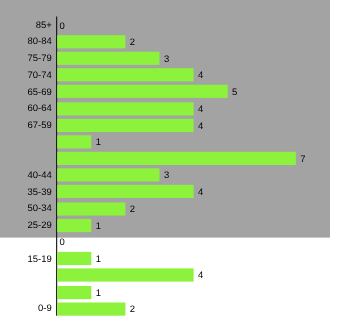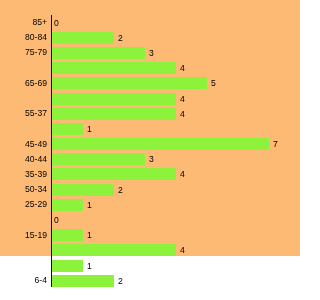--- a/index.html
+++ b/index.html
@@ -9,22 +9,22 @@
   }
   body {
     width: 300px;
     height: 300px;
     overflow: hidden;
     font-family: "Liberation Sans", sans-serif;
   }
   #chart-root {
     position: relative;
     width: 300px;
-    height: 256px;
-    background: #fdba74;
+    height: 216px;
+    background: #a3a3a3;
   }
   
   #axis-line {
     position: absolute;
     left: 51px;
     top: 15px;
     width: 1px;
     height: 272px;
     background: #111111;
   }
@@ -92,53 +92,54 @@
         </div>
       </div>
       <div class="row">
         <div class="cat-label">75-79</div>
         <div class="bar-wrap">
           <div class="bar" style="width: 93px; background: rgb(140, 242, 60);"></div>
           <div class="val-label">3</div>
         </div>
       </div>
       <div class="row">
+        <div class="cat-label">70-74</div>
         <div class="bar-wrap">
           <div class="bar" style="width: 124px; background: rgb(140, 242, 60);"></div>
           <div class="val-label">4</div>
         </div>
       </div>
       <div class="row">
         <div class="cat-label">65-69</div>
         <div class="bar-wrap">
           <div class="bar" style="width: 155px; background: rgb(140, 242, 60);"></div>
           <div class="val-label">5</div>
         </div>
       </div>
       <div class="row">
-        <div class="bar-wrap">
-          <div class="bar" style="width: 124px; background: rgb(140, 242, 60);"></div>
-          <div class="val-label">4</div>
-        </div>
-      </div>
-      <div class="row">
-        <div class="cat-label">55-37</div>
-        <div class="bar-wrap">
-          <div class="bar" style="width: 124px; background: rgb(140, 242, 60);"></div>
-          <div class="val-label">4</div>
-        </div>
-      </div>
-      <div class="row">
-        <div class="bar-wrap">
-          <div class="bar" style="width: 31px; background: rgb(140, 242, 60);"></div>
-          <div class="val-label">1</div>
-        </div>
-      </div>
-      <div class="row">
-        <div class="cat-label">45-49</div>
+        <div class="cat-label">60-64</div>
+        <div class="bar-wrap">
+          <div class="bar" style="width: 124px; background: rgb(140, 242, 60);"></div>
+          <div class="val-label">4</div>
+        </div>
+      </div>
+      <div class="row">
+        <div class="cat-label">67-59</div>
+        <div class="bar-wrap">
+          <div class="bar" style="width: 124px; background: rgb(140, 242, 60);"></div>
+          <div class="val-label">4</div>
+        </div>
+      </div>
+      <div class="row">
+        <div class="bar-wrap">
+          <div class="bar" style="width: 31px; background: rgb(140, 242, 60);"></div>
+          <div class="val-label">1</div>
+        </div>
+      </div>
+      <div class="row">
         <div class="bar-wrap">
           <div class="bar" style="width: 217px; background: rgb(140, 242, 60);"></div>
           <div class="val-label">7</div>
         </div>
       </div>
       <div class="row">
         <div class="cat-label">40-44</div>
         <div class="bar-wrap">
           <div class="bar" style="width: 93px; background: rgb(140, 242, 60);"></div>
           <div class="val-label">3</div>
@@ -183,20 +184,20 @@
           <div class="val-label">4</div>
         </div>
       </div>
       <div class="row">
         <div class="bar-wrap">
           <div class="bar" style="width: 31px; background: rgb(140, 242, 60);"></div>
           <div class="val-label">1</div>
         </div>
       </div>
       <div class="row">
-        <div class="cat-label">6-4</div>
+        <div class="cat-label">0-9</div>
         <div class="bar-wrap">
           <div class="bar" style="width: 62px; background: rgb(140, 242, 60);"></div>
           <div class="val-label">2</div>
         </div>
       </div>
     </div>
 </div>
 
 </body></html>

